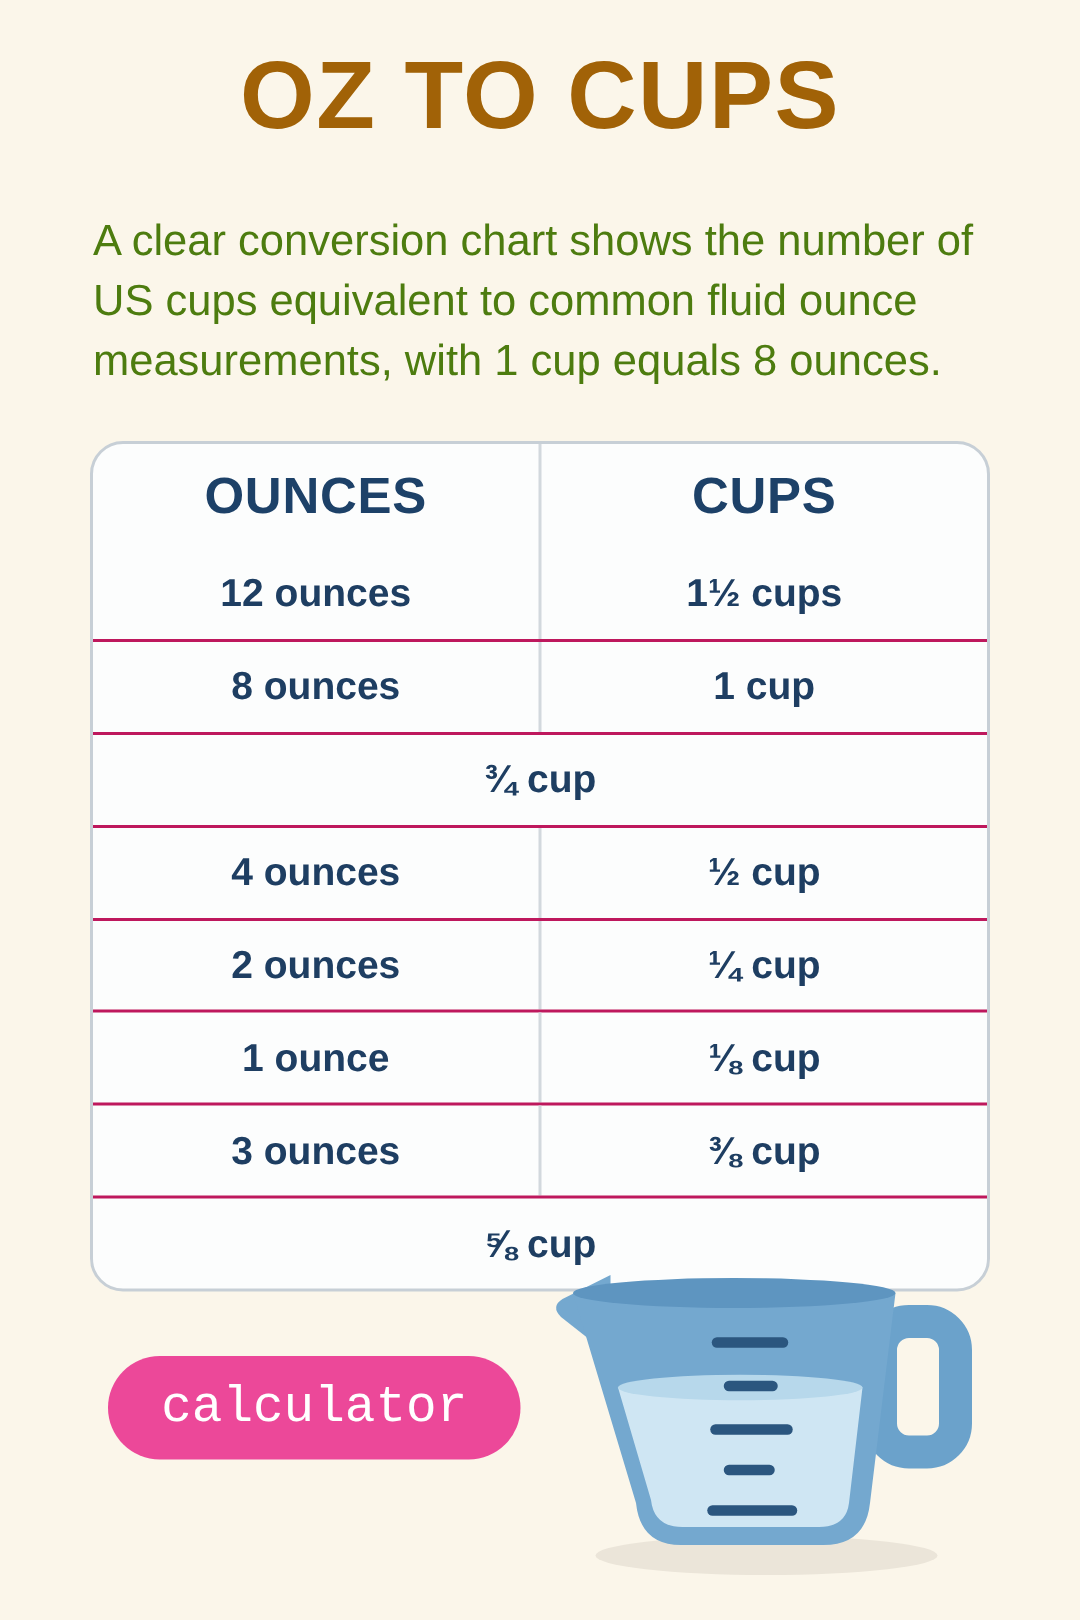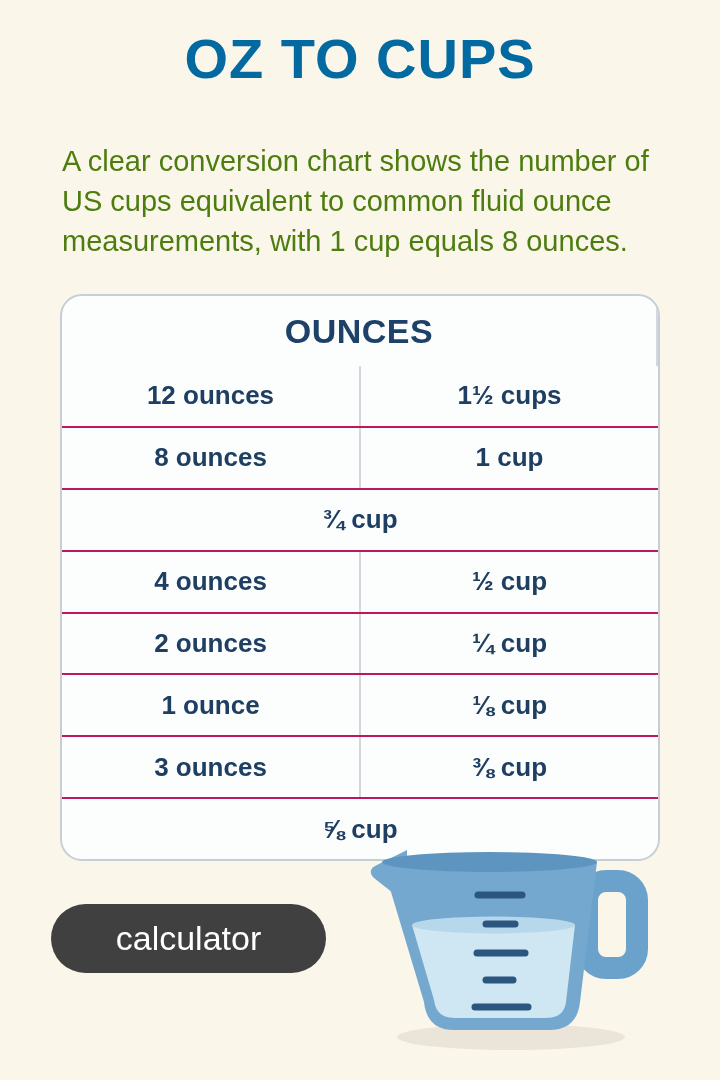--- a/index.html
+++ b/index.html
@@ -6,22 +6,22 @@
   html,body { width:720px; height:1080px; }
   body {
     position:relative;
     background:#fbf6ea;
     font-family:"Liberation Sans", sans-serif;
     overflow:hidden;
   }
   .title {
     position:absolute; left:0; top:26px; width:720px;
     text-align:center;
-    font-size:56px; font-weight:700; letter-spacing:1px;
-    color:#0369a1;
+    font-size:64px; font-weight:700; letter-spacing:1px;
+    color:#a16207;
   }
   .subtitle {
     position:absolute; left:62px; top:141px; width:606px;
     font-size:29px; line-height:40px;
     color:#4d7c0f;
   }
   .conv-table {
     position:absolute; left:60px; top:294px; width:600px; height:567px;
     background:#fcfdfd;
     border:2px solid #c7cfd6;
@@ -32,39 +32,40 @@
   .t-row { display:flex; flex:1; }
   .t-row.header { flex:0 0 70px; }
   .t-row + .t-row { border-top:2px solid #be185d; }
   .t-cell {
     flex:1; display:flex; align-items:center; justify-content:center;
     font-weight:700; color:#1e3e62; font-size:26px;
   }
   .t-cell.first { border-right:2px solid #d2d8dd; }
   .t-row.header .t-cell { font-size:34px; color:#1d4168; letter-spacing:0.5px; }
   .calc-button {
-    position:absolute; left:51px; top:904px; width:275px; height:69px;
-    background:#404040; border-radius:35px;
+    position:absolute; left:72px; top:904px; width:275px; height:69px;
+    background:#ec4899; border-radius:35px;
     display:flex; align-items:center; justify-content:center;
     color:#ffffff; font-size:34px;
     border:none; cursor:pointer;
-    font-family:Liberation Sans, sans-serif;
+    font-family:Liberation Mono, monospace;
   }
   .cup-svg { position:absolute; left:365px; top:840px; width:300px; height:220px; }
 </style>
 </head>
 <body>
 
 <h1 class="title">OZ TO CUPS</h1>
 
 <p class="subtitle">A clear conversion chart shows the number of US cups equivalent to common fluid ounce measurements, with 1 cup equals 8 ounces.</p>
 
 <div class="conv-table">
   <div class="t-row header">
     <div class="t-cell first">OUNCES</div>
+    <div class="t-cell">CUPS</div>
   </div>
   <div style="display:contents">
   <div class="t-row">
     <div class="t-cell first">12 ounces</div>
     <div class="t-cell">1½ cups</div>
   </div>
 
   <div class="t-row">
     <div class="t-cell first">8 ounces</div>
     <div class="t-cell">1 cup</div>

